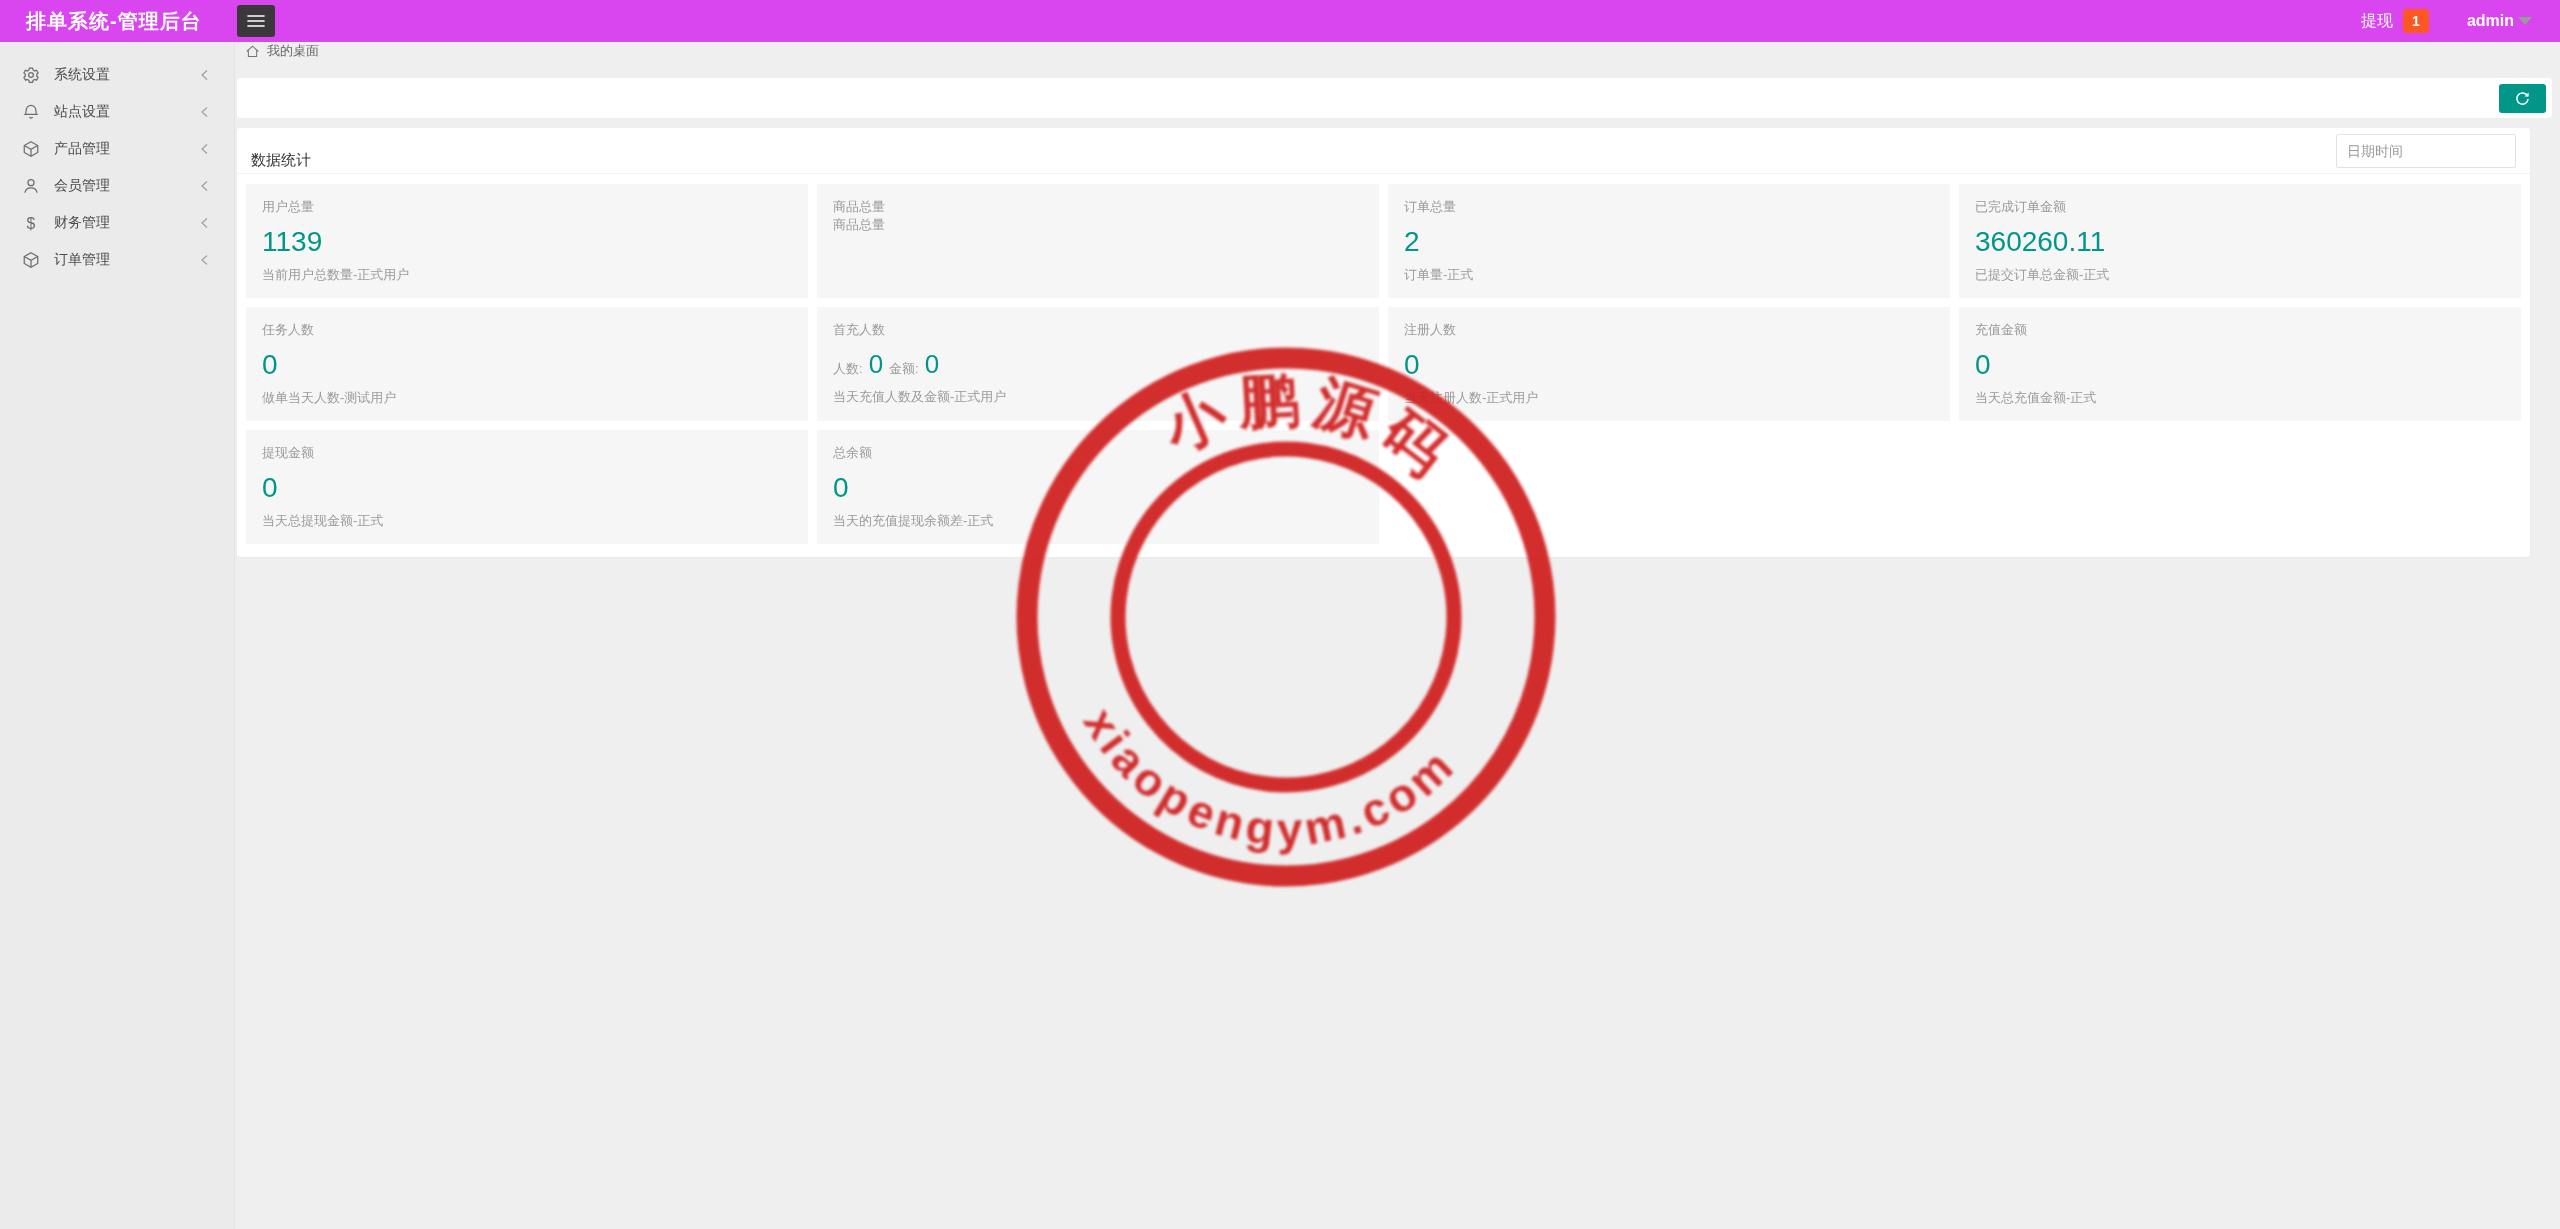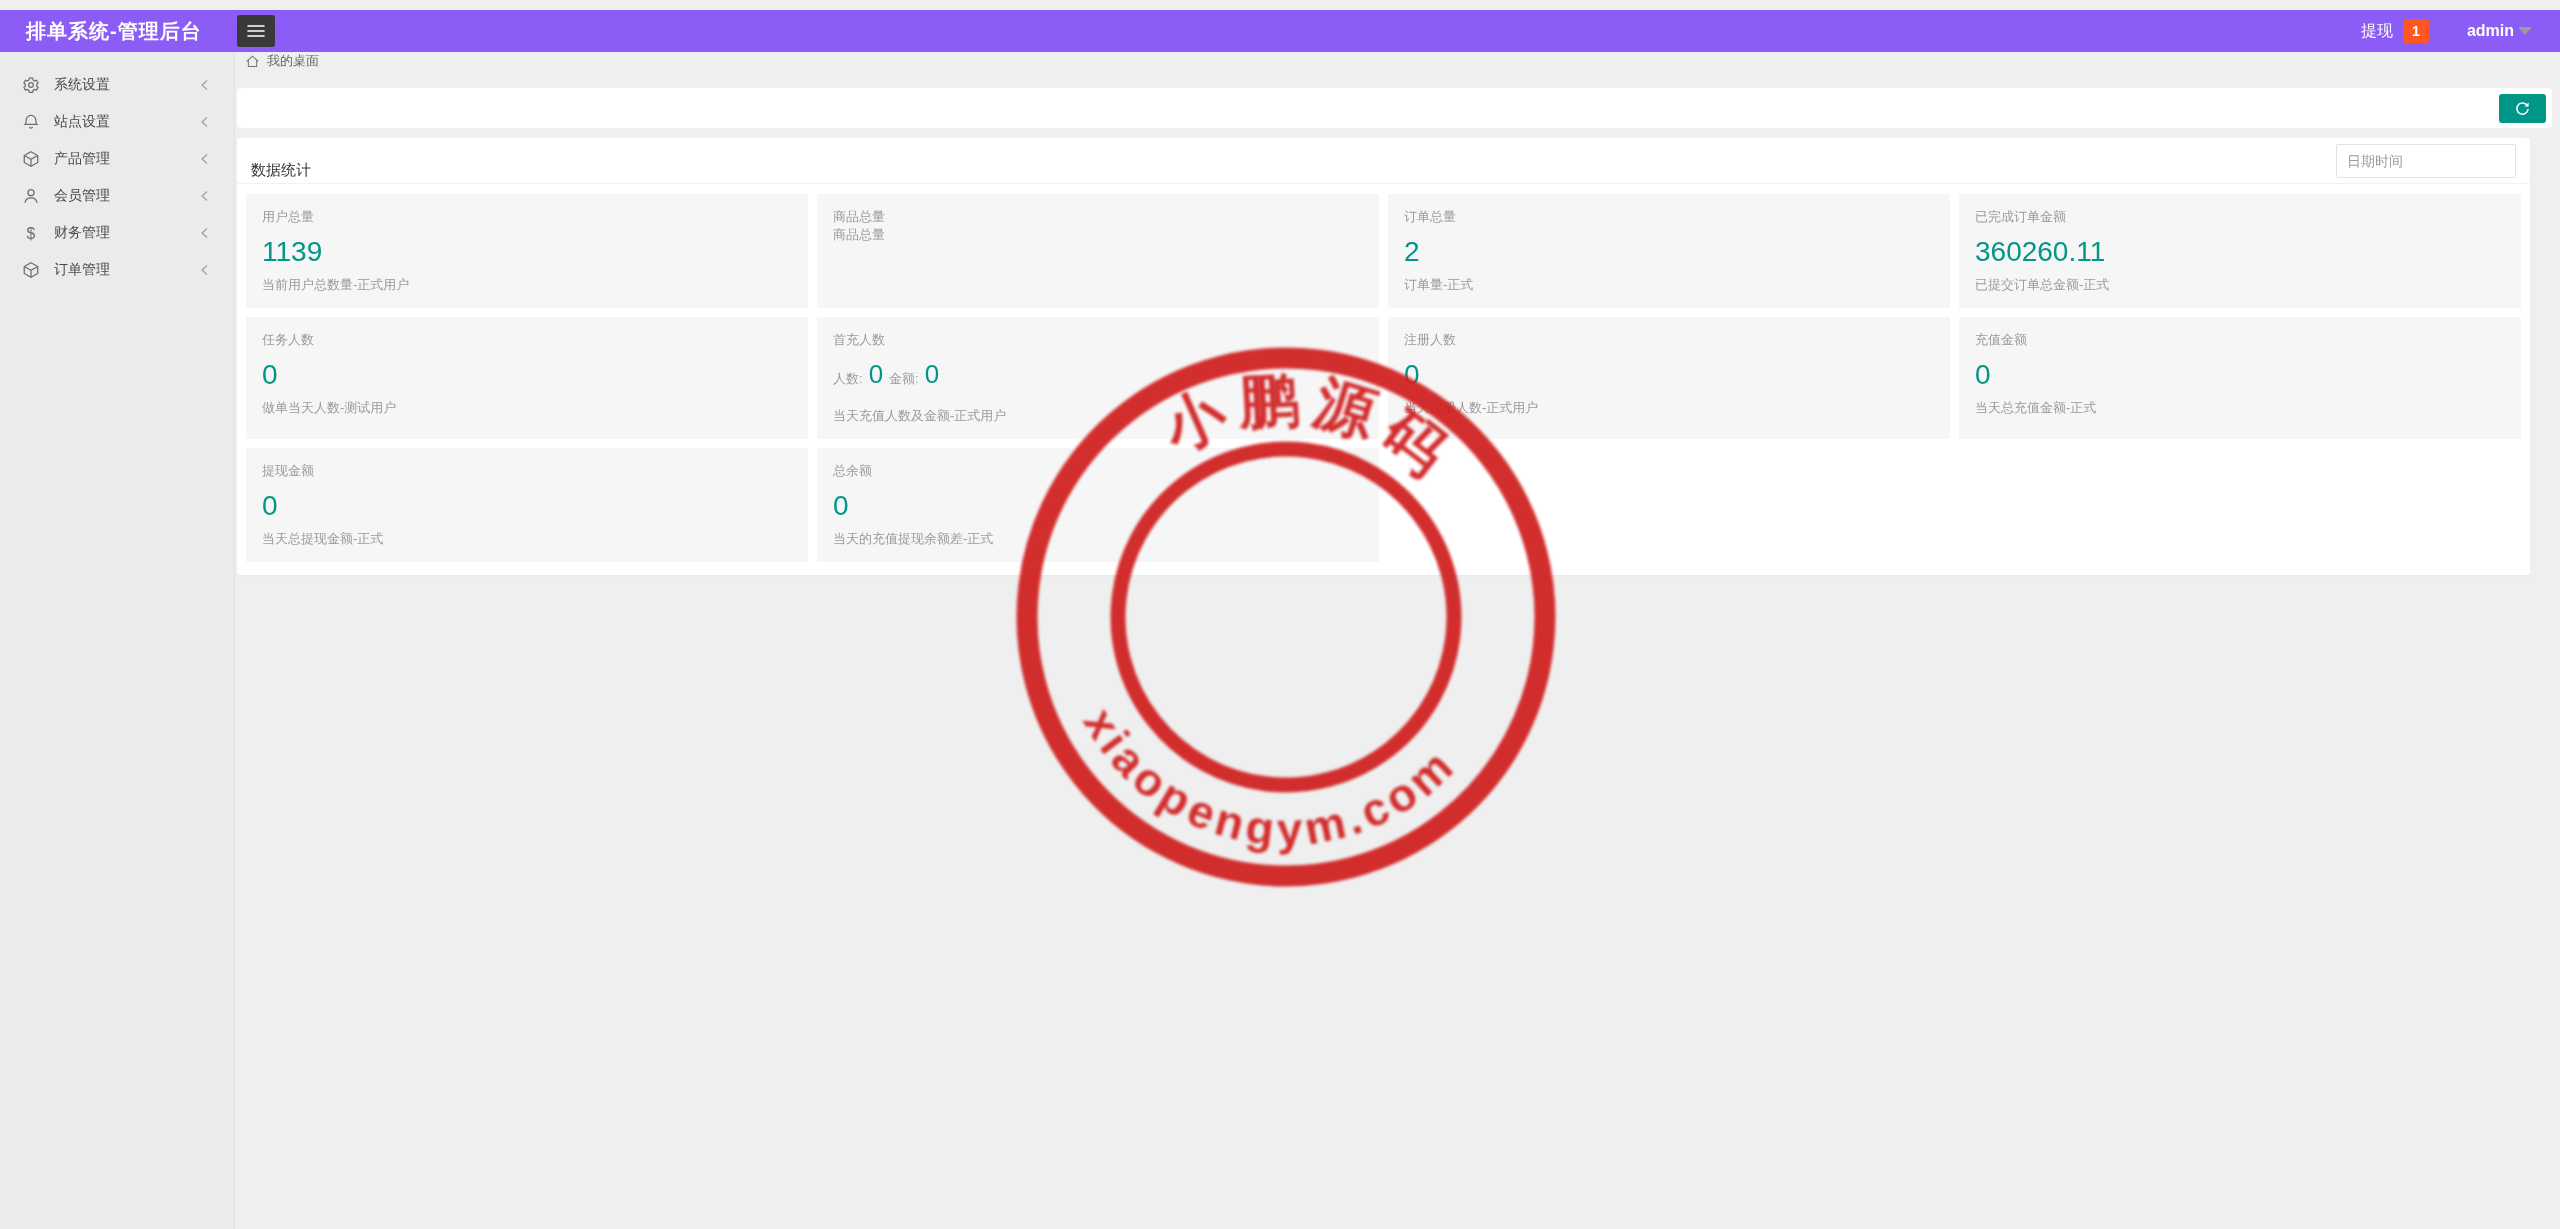--- a/index.html
+++ b/index.html
@@ -5,22 +5,22 @@
   * { box-sizing: border-box; margin: 0; padding: 0; }
   html,body { width: 2560px; height: 1229px; overflow: hidden; }
   body {
     font-family: "Liberation Sans", "DejaVu Sans", sans-serif;
     background: #efefef;
     position: relative;
   }
 
   
   .topbar {
-    height: 42px; background: #8b5cf6; color: #fff;
-    display: flex; align-items: center; position: relative; z-index: 5; margin-top: 10px;
+    height: 42px; background: #d946ef; color: #fff;
+    display: flex; align-items: center; position: relative; z-index: 5;
   }
   .topbar .logo {
     width: 235px; padding-left: 26px; font-size: 20px; font-weight: 700;
     letter-spacing: 1px; white-space: nowrap;
   }
   .hamburger {
     width: 38px; height: 32px; background: #3a383b; border-radius: 3px;
     display: flex; align-items: center; justify-content: center; cursor: pointer;
     margin-left: 2px;
   }
@@ -87,21 +87,21 @@
   .date-input::placeholder { color: #9b9b9b; }
 
   .cards {
     display: grid; grid-template-columns: repeat(4, 1fr); gap: 9px;
     padding: 10px 9px 13px 9px;
   }
   .stat-card { background: #f6f6f6; padding: 14px 16px; min-height: 105px; }
   .stat-title { font-size: 13px; color: #9a9a9a; }
   .stat-value { font-size: 28px; color: #009688; margin: 12px 0 10px; line-height: 1; }
   .stat-desc { font-size: 13px; color: #9a9a9a; }
-  .dual-line { display: flex; align-items: baseline; gap: 6px; margin: 12px 0 19px; }
+  .dual-line { display: flex; align-items: baseline; gap: 6px; margin: 12px 0 10px; }
   .dual-label { font-size: 13px; color: #9a9a9a; }
   .dual-value { font-size: 26px; color: #009688; line-height: 1; }
 
   
   .stamp {
     position: absolute; left: 1003px; top: 334px; width: 566px; height: 566px;
     z-index: 9; pointer-events: none; filter: blur(1.4px); opacity: .93;
   }
 
   svg { display: block; }

